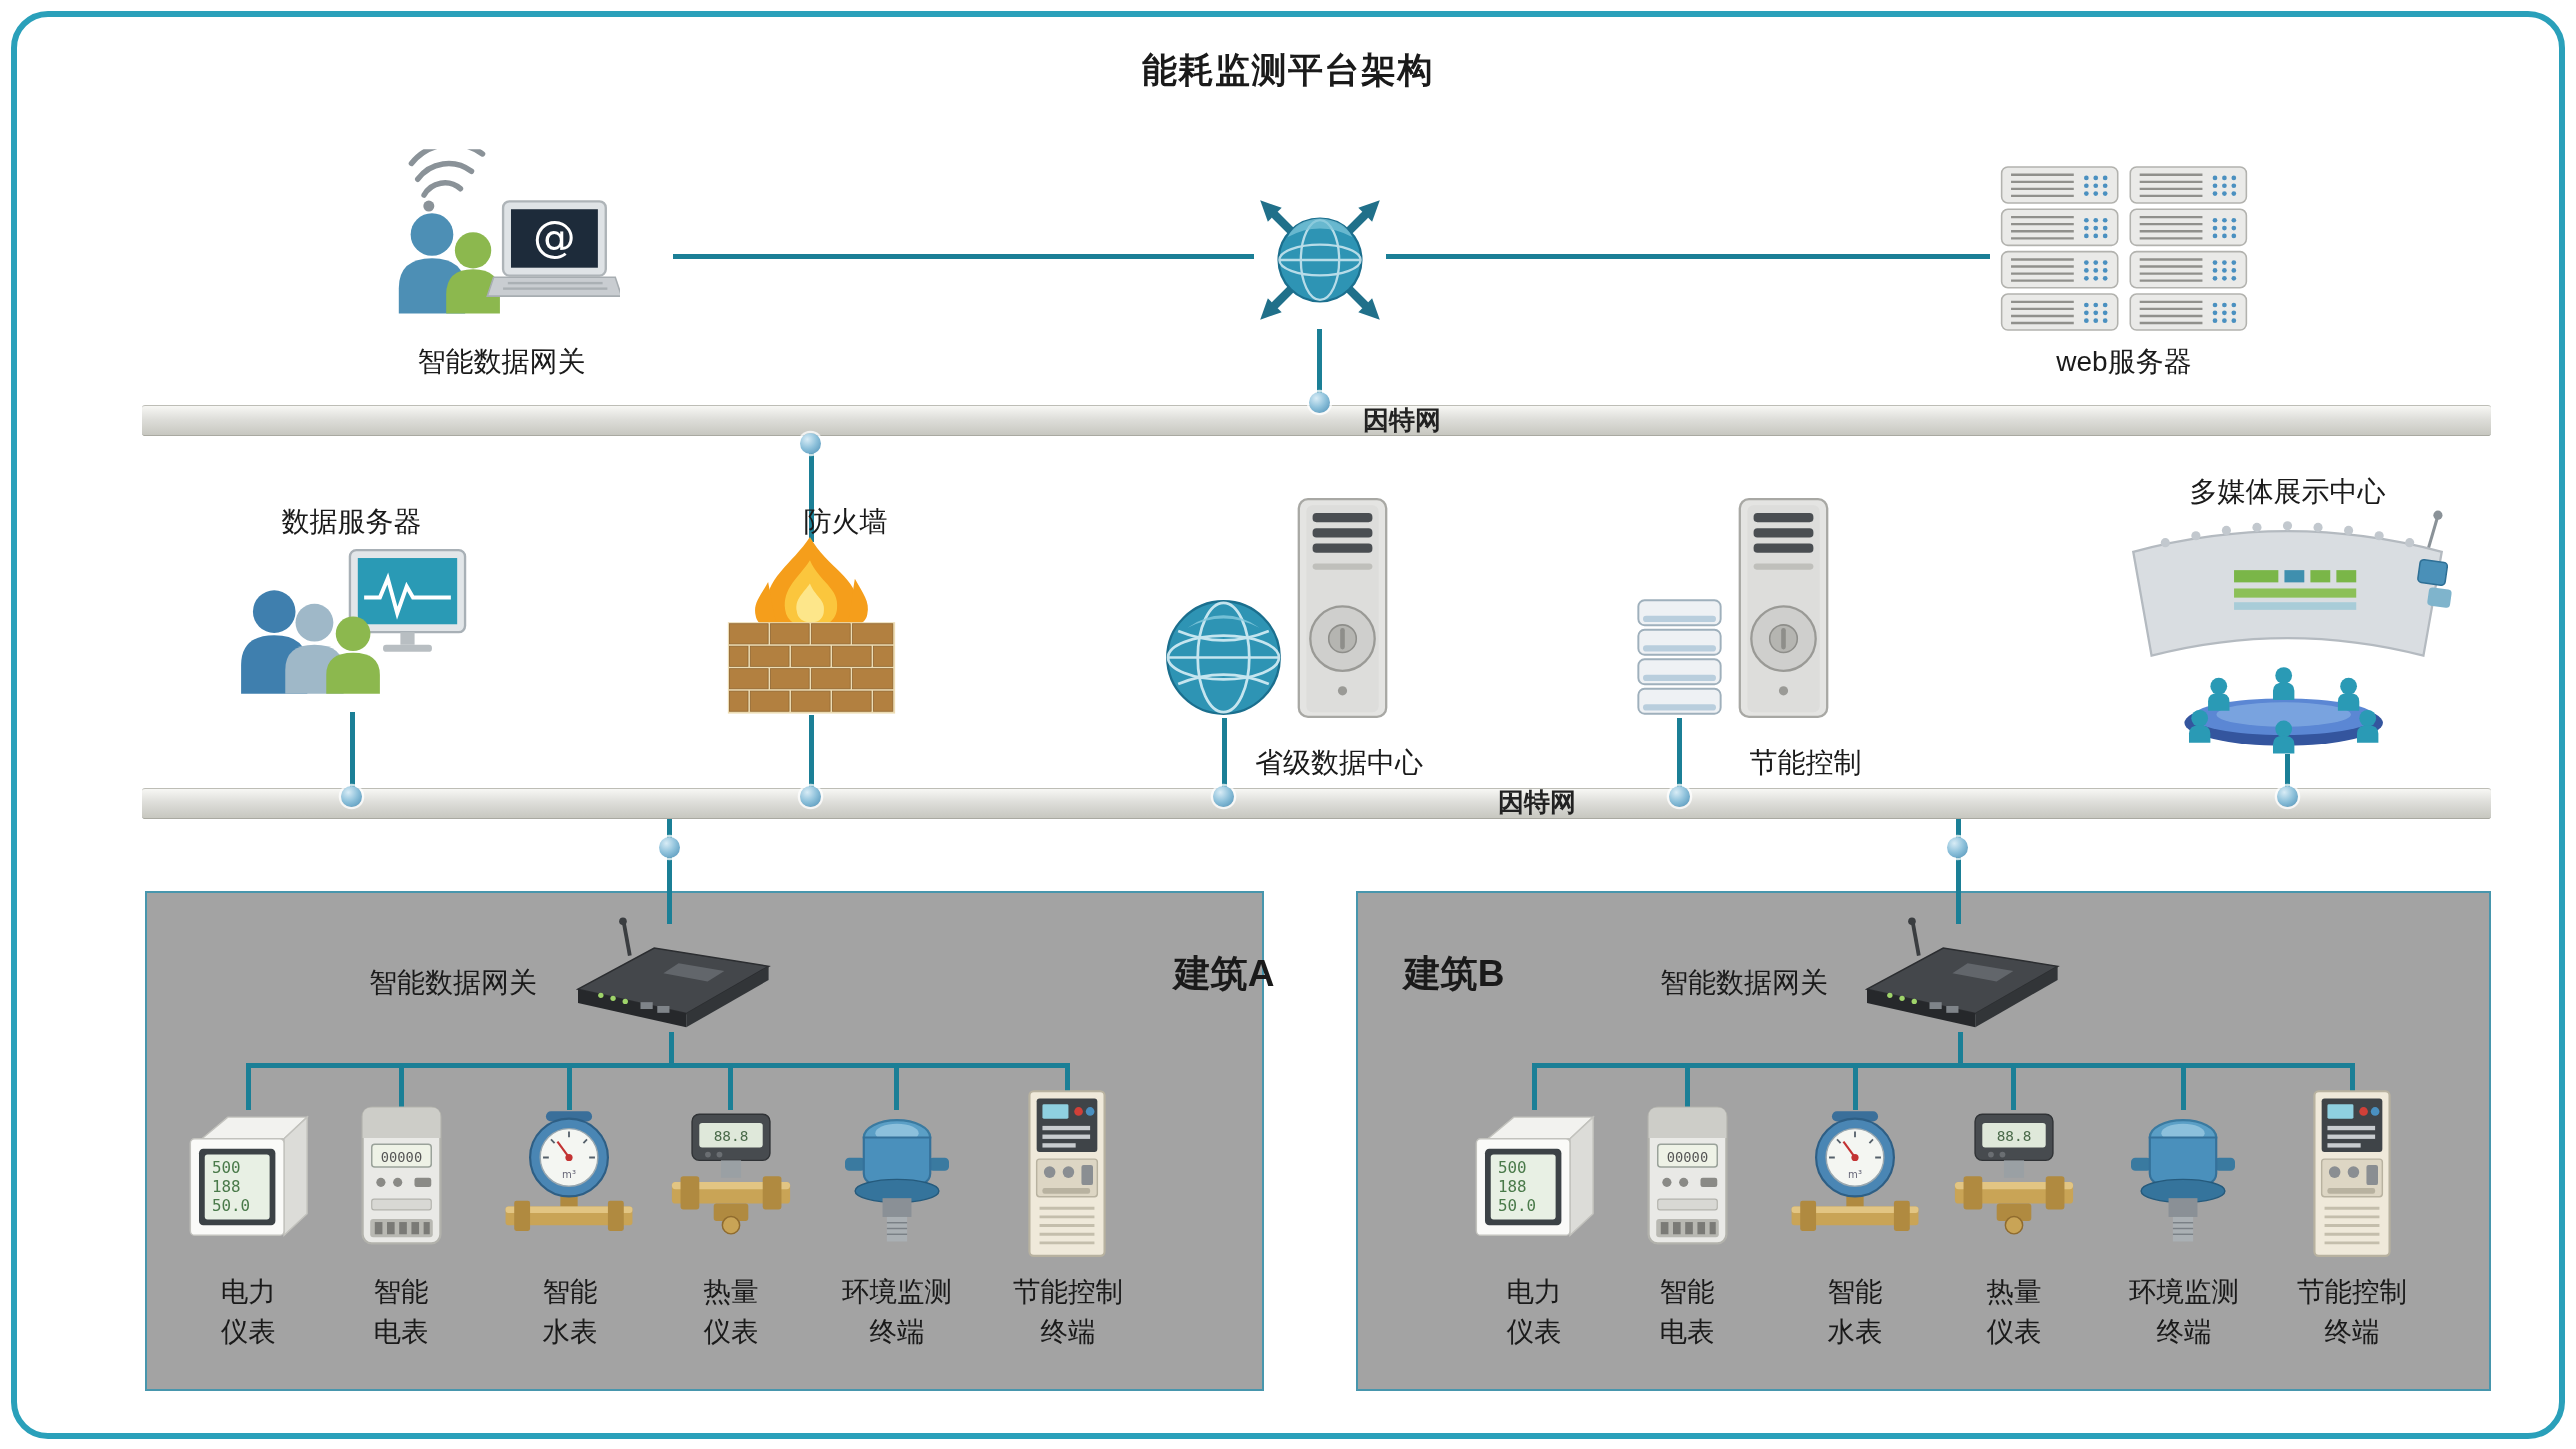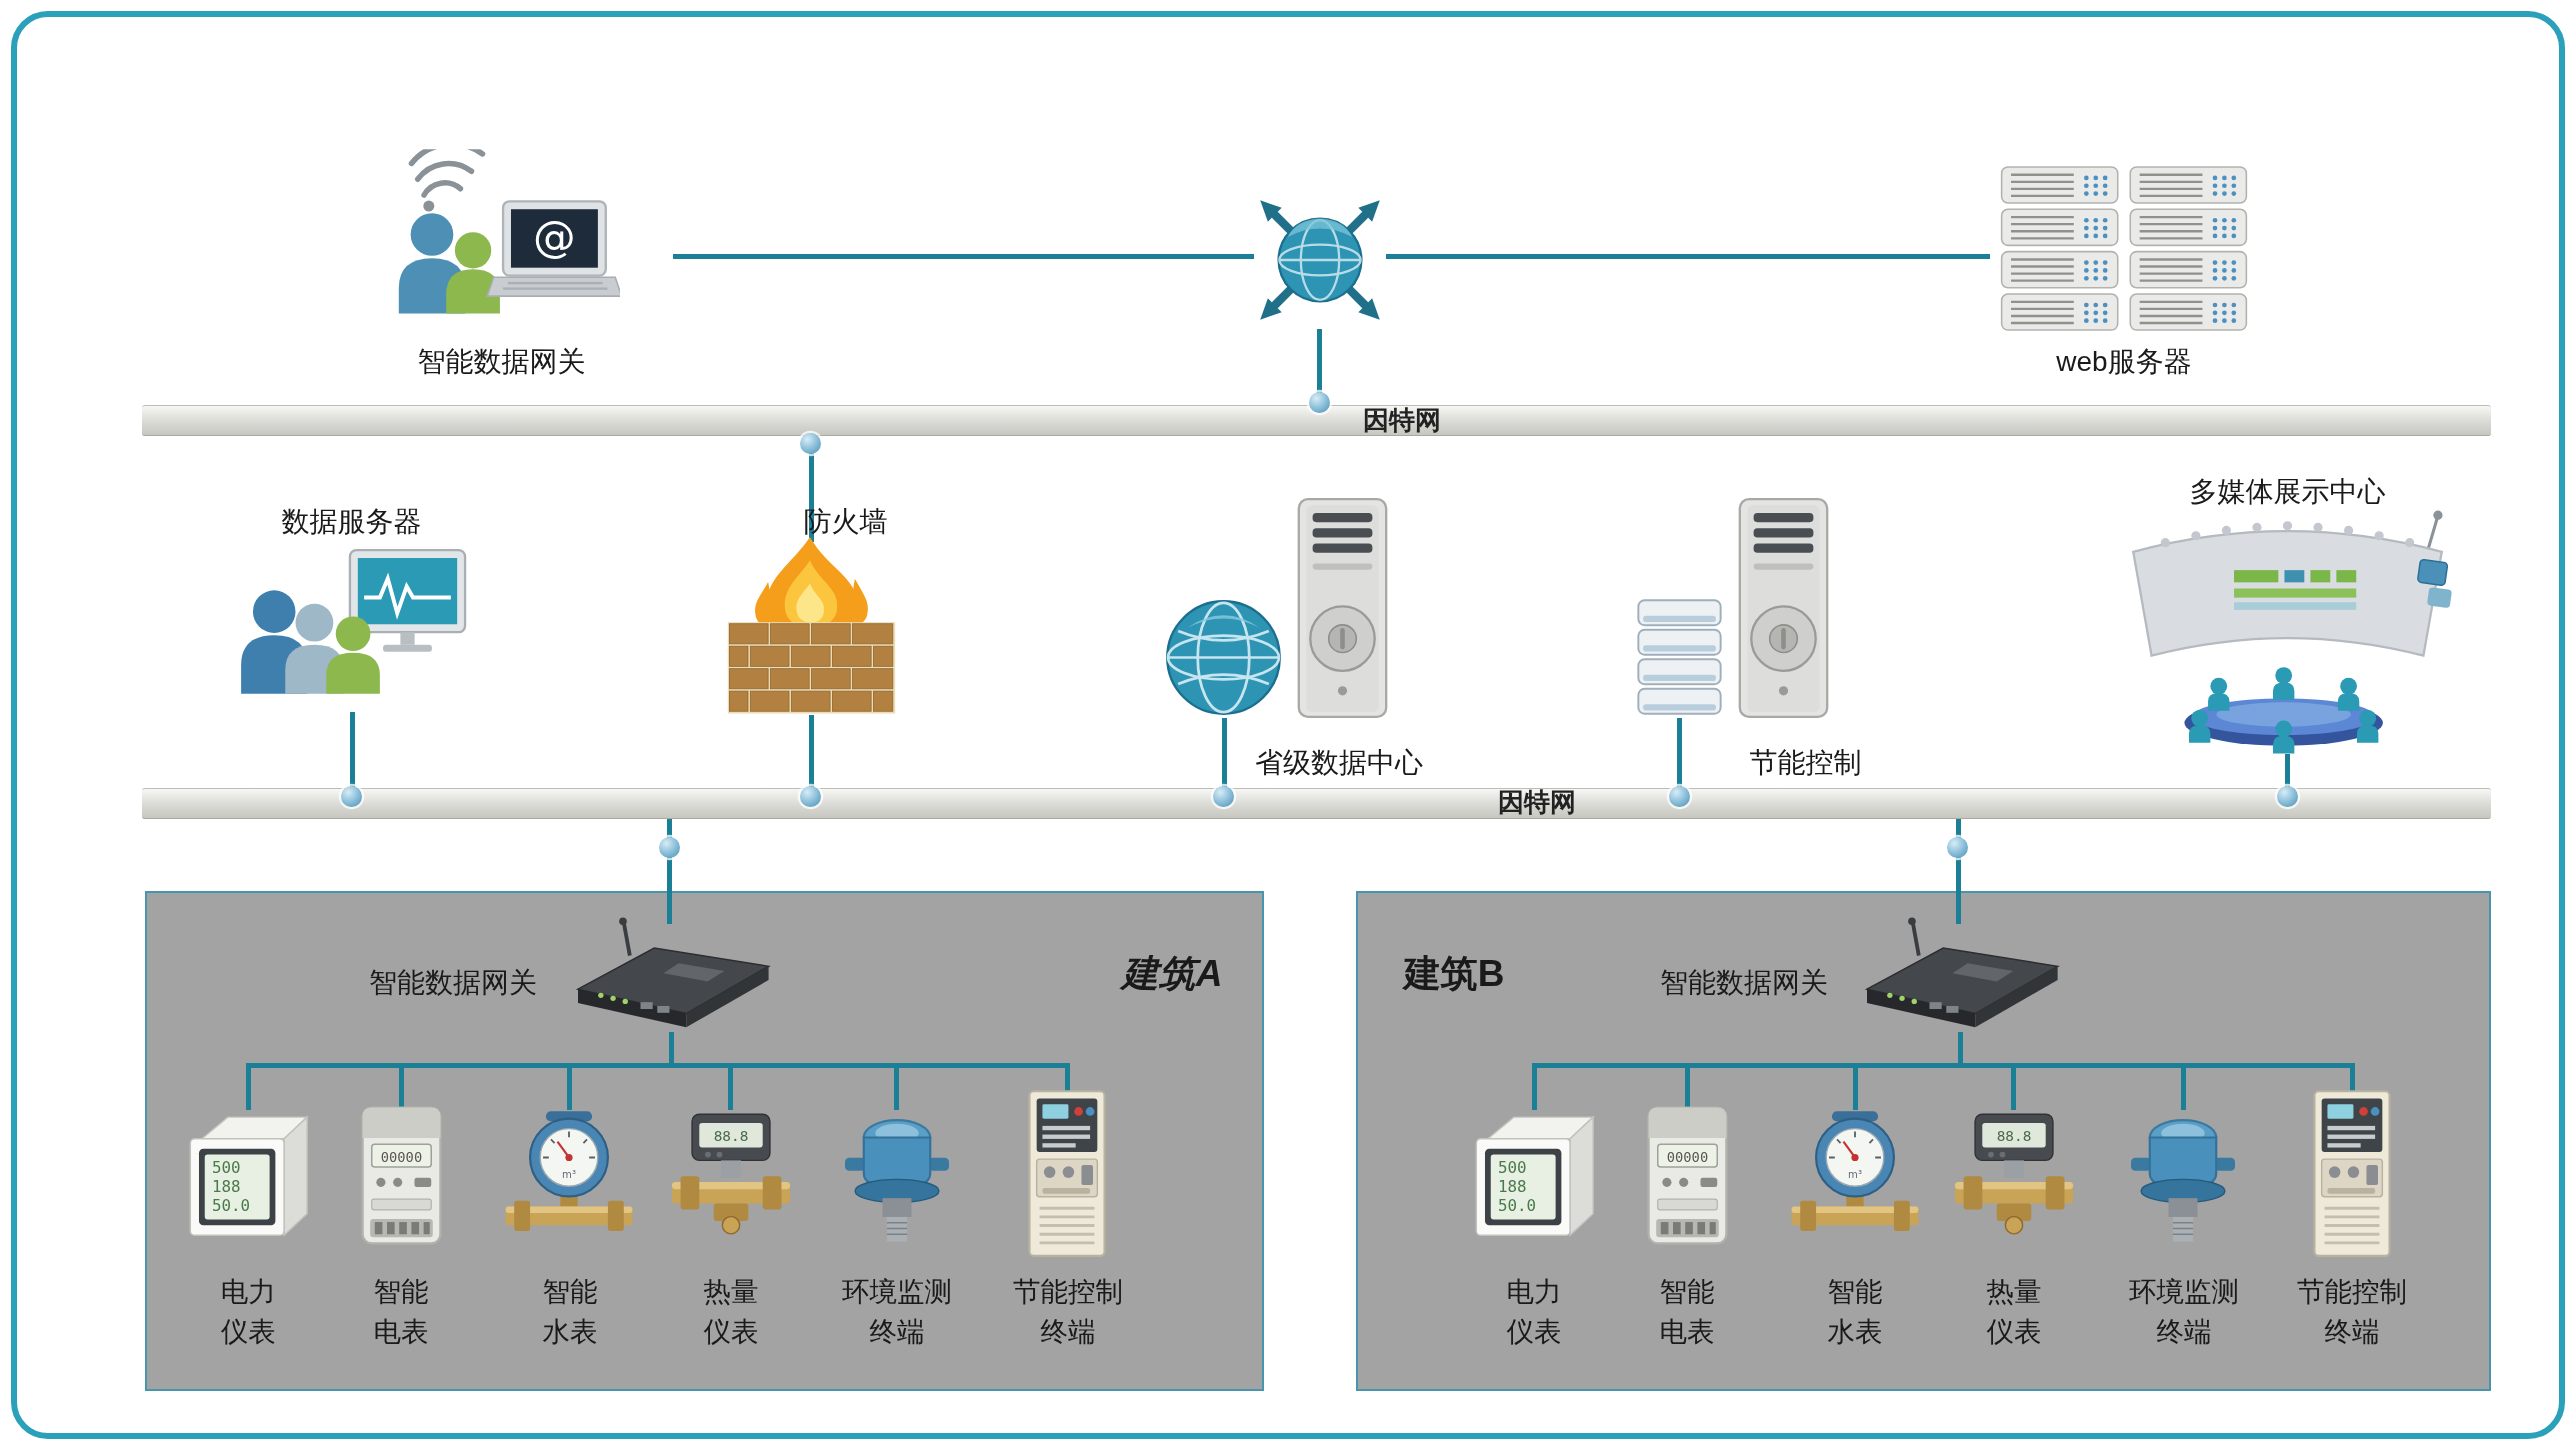--- a/index.html
+++ b/index.html
@@ -363,20 +363,21 @@
           <line x1="52" y1="202" x2="128" y2="202"></line>
       <line x1="52" y1="214" x2="128" y2="214"></line>
     </g>
   </symbol>
 </defs>
 </svg>
 
 <div id="canvas">
   <div class="frame"></div>
 
+  <div class="title">能耗监测平台架构</div>
 
   <div class="icon" style="left:383px; top:149px; width:237px; height:190px;">
     <svg viewBox="0 0 310 248" width="237" height="190">
         <use href="#sym-users-laptop"></use>
       </svg>
   </div>
   <div class="label" style="left:360px; width:283px; top:343px;">智能数据网关</div>
 
   <div class="hline" style="left:673px; top:254px; width:581px;"></div>
 
@@ -466,21 +467,21 @@
   <div class="vline" style="left:1956px; top:817px; height:107px;"></div>
   <div class="dot" style="left:1947px; top:837px;"></div>
 
   <div class="bigbox" style="left:145px; top:891px; width:1115px; height:496px;">
     <div class="label" style="left:176px; width:260px; top:71px;">智能数据网关</div>
     <div class="icon" style="left:417px; top:23px; width:214px; height:122px;">
       <svg viewBox="0 0 280 160" width="214" height="122">
           <use href="#sym-gateway"></use>
         </svg>
     </div>
-    <div class="bname" style="left:941px; width:168px; top:56px;font-style:italic;">建筑A</div>
+    <div class="bname" style="left:993px; width:168px; top:56px;">建筑A</div>
 
     <div class="vline" style="left:522px; top:139px; height:34px;"></div>
     <div class="hline" style="left:99px; top:170px; width:824px;"></div>
     <div class="vline" style="left:99px;  top:170px; height:47px;"></div>
     <div class="vline" style="left:252px;  top:170px; height:47px;"></div>
     <div class="vline" style="left:420px;  top:170px; height:47px;"></div>
     <div class="vline" style="left:581px;  top:170px; height:47px;"></div>
     <div class="vline" style="left:747px;  top:170px; height:47px;"></div>
     <div class="vline" style="left:918px; top:170px; height:47px;"></div>
 

